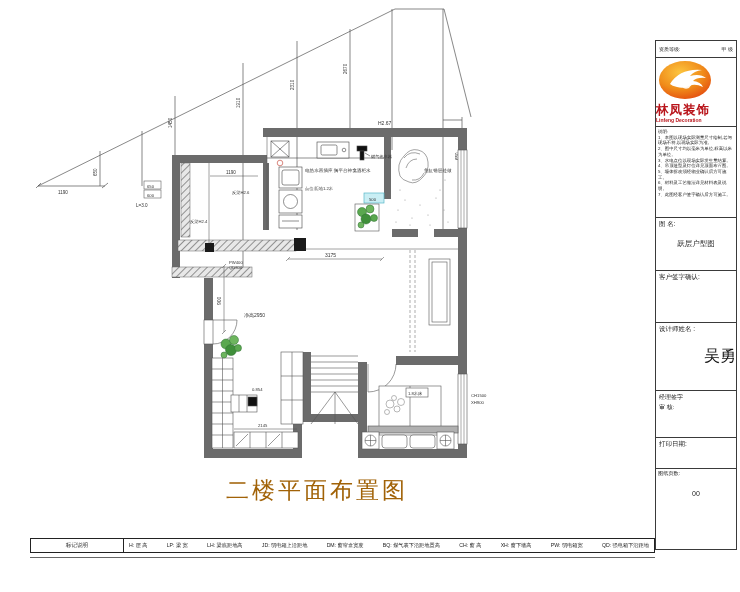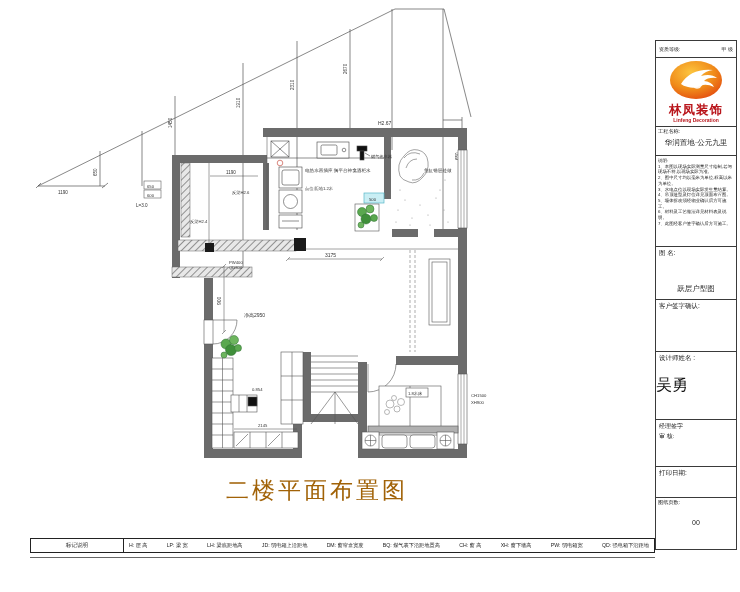--- a/index.html
+++ b/index.html
@@ -8,34 +8,34 @@
   #plan-svg{position:absolute;left:0;top:0;}
   svg text{font-family:"Liberation Sans",sans-serif;fill:#333;}
   .t4{font-size:4.2px}.t45{font-size:4.6px}.t5{font-size:5px}
 
   
   .tb{position:absolute;left:655px;top:40px;width:82px;height:510px;
       border:1px solid #3a3a3a;background:#fff;box-sizing:border-box;}
   .tb-sec{border-bottom:1px solid #3a3a3a;box-sizing:border-box;position:relative;overflow:hidden;}
   .tb-header{height:17px;display:flex;justify-content:space-between;align-items:center;
              font-size:5px;padding:0 3px;}
-  .tb-logo{height:69px;text-align:center;padding-top:2px;}
+  .tb-logo{height:69px;text-align:left;padding-top:2px;}
   .logo-cn{font-size:12.5px;font-weight:bold;color:#b9151b;letter-spacing:1px;
            font-family:"Liberation Serif",serif;line-height:1;}
   .logo-en{font-size:5px;font-weight:bold;color:#b9151b;line-height:1.2;}
   .tb-project{height:29px;}
   .tb-label{font-size:5.2px;padding:1px 2px;display:block;}
   .proj-name{font-size:7.5px;text-align:center;margin-top:2px;font-family:"Liberation Serif",serif;}
   .tb-notes{height:91px;font-size:4.4px;line-height:1.3;padding:2px;}
   .tb-figname{height:53px;}
   .fig-label{font-size:6.5px;padding:2px 3px;display:block;}
-  .fig-val{font-size:7.5px;text-align:center;margin-top:24px;font-family:"Liberation Serif",serif;}
+  .fig-val{font-size:7.5px;text-align:center;margin-top:8px;font-family:"Liberation Serif",serif;}
   .tb-customer{height:52px;}
   .tb-designer{height:68px;}
-  .designer-name{font-size:16px;text-align:left;margin-top:10px;font-family:"Liberation Serif",serif;color:#111;}
+  .designer-name{font-size:16px;text-align:right;margin-top:10px;font-family:"Liberation Serif",serif;color:#111;}
   .tb-manager{height:47px;font-size:6px;padding:2px 3px;line-height:1.6;}
   .tb-print{height:31px;}
   .tb-pages{border-bottom:none;}
   .pages-val{font-size:7px;text-align:center;margin-top:12px;}
 
   
   .legend{position:absolute;left:30px;top:538px;width:625px;height:15px;
           border:1px solid #222;display:flex;align-items:stretch;font-size:5.2px;
           box-sizing:border-box;background:#fff;white-space:nowrap;}
   .legend .cell0{width:92px;border-right:1px solid #222;display:flex;align-items:center;
@@ -352,24 +352,20 @@
           <stop offset="100%" stop-color="#e2440e"></stop>
         </radialGradient>
       </defs>
       <path d="M14,24 q10,-16 32,-14 q-8,1 -12,6 q10,-3 16,2 q-9,-1 -13,3 q8,1 10,6 q-8,-4 -14,-1 q-6,3 -12,1 q-5,-1 -7,-3 z" fill="#fff"></path>
       <path d="M26,27 q6,-6 16,-5 q-7,2 -9,6 q-4,2 -7,-1 z" fill="#fff" opacity="0.9"></path>
     </svg>
     <div class="logo-cn">林凤装饰</div>
     <div class="logo-en">Linfeng Decoration</div>
   </div>
 
-  <div class="tb-sec tb-project">
-    <span class="tb-label">工程名称:</span>
-    <div class="proj-name">华润置地·公元九里</div>
-  </div>
 
   <div class="tb-sec tb-notes">
     <div>说明:</div>
     <div>1、本图以现场实际测量尺寸绘制,若与现场不符,以现场实际为准。</div>
     <div>2、图中尺寸均以毫米为单位,标高以米为单位。</div>
     <div>3、水电点位以现场实际发生量结算。</div>
     <div>4、吊顶造型及灯位详见顶面布置图。</div>
     <div>5、墙体拆改须经物业确认后方可施工。</div>
     <div>6、材料及工艺做法详见材料表及说明。</div>
     <div>7、此图经客户签字确认后方可施工。</div>

